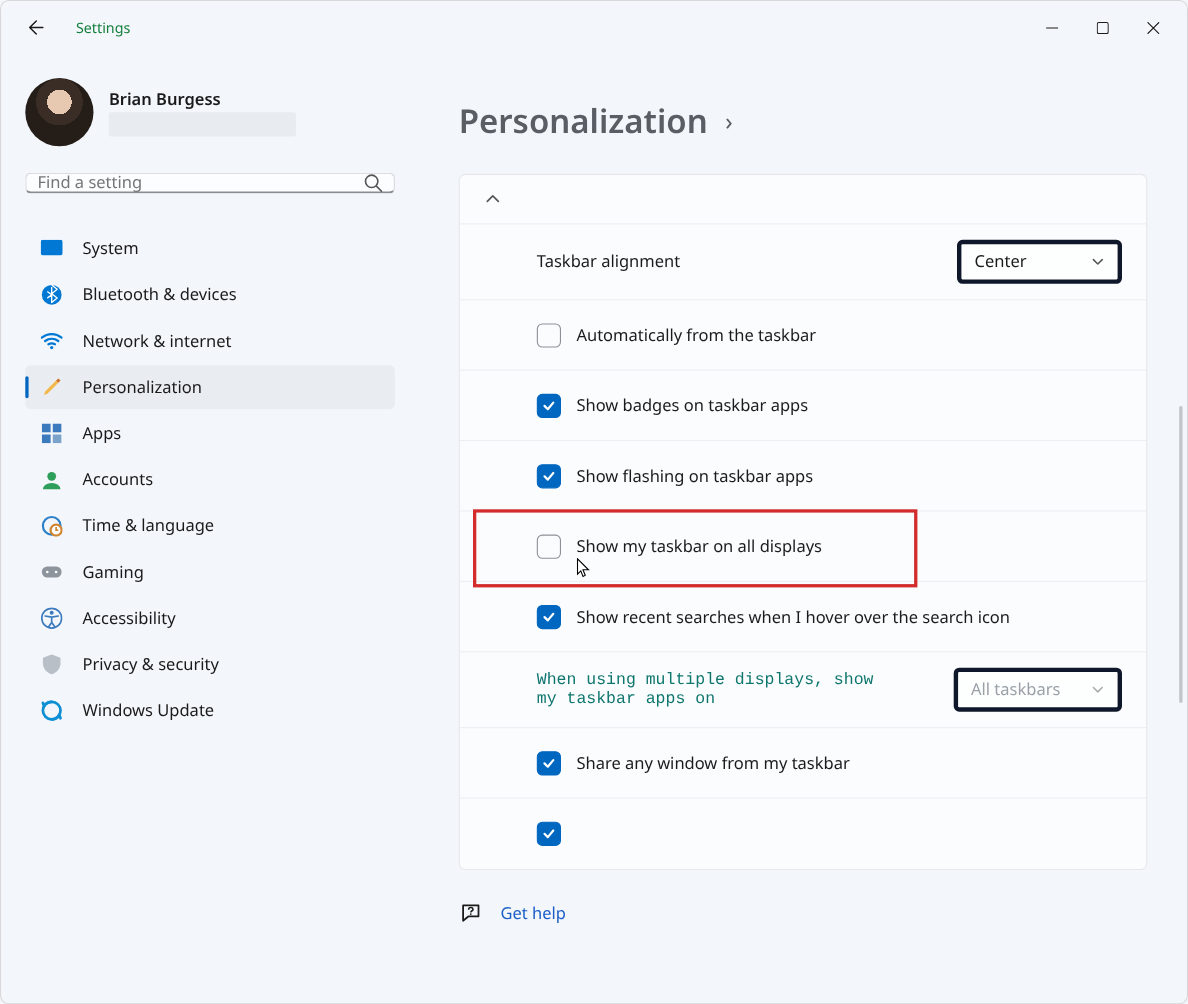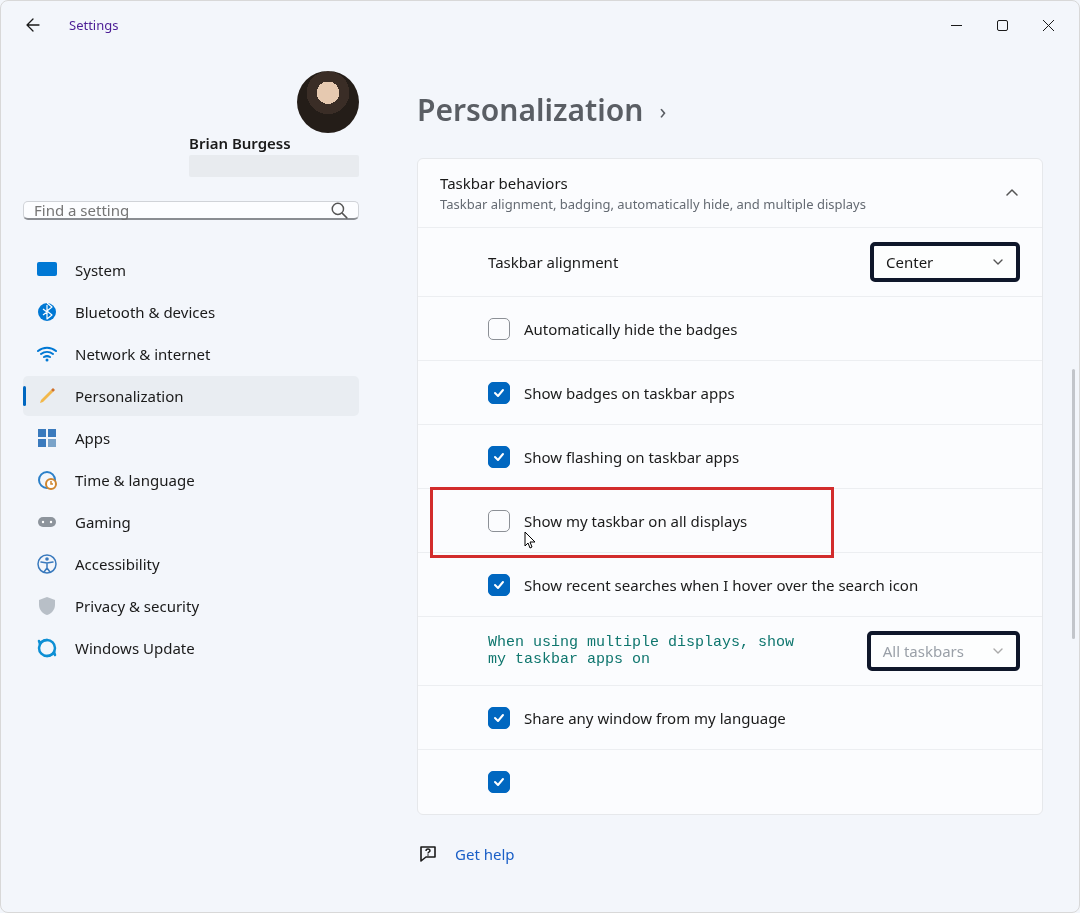--- a/index.html
+++ b/index.html
@@ -4,28 +4,28 @@
 <style>
 * { box-sizing: border-box; margin: 0; padding: 0; font-family: "Segoe UI", "Segoe UI Variable", system-ui, sans-serif; }
 html, body { width: 1080px; height: 913px; overflow: hidden; }
 body { background: #f3f6fb; color: #1a1a1a; }
 
 .window { width: 1080px; height: 913px; background: #f3f6fb; border: 1px solid #d8d8d8; border-radius: 8px; display: flex; flex-direction: column; }
 
 .titlebar { height: 48px; display: flex; align-items: center; padding: 0 8px; }
 .titlebar-left { display: flex; align-items: center; gap: 24px; padding-left: 12px; }
 .back-btn { width: 24px; height: 24px; display: flex; align-items: center; justify-content: center; cursor: pointer; }
-.app-title { font-size: 13px; color: #4c1d95; }
+.app-title { font-size: 13px; color: #15803d; }
 .titlebar-right { margin-left: auto; display: flex; }
 .win-btn { width: 46px; height: 32px; display: flex; align-items: center; justify-content: center; cursor: pointer; }
 
 .body-area { flex: 1; display: flex; overflow: hidden; }
 
 .sidebar { width: 380px; padding: 22px 22px 0 22px; display: flex; flex-direction: column; }
-.profile { display: flex; align-items: flex-end; margin-bottom: 24px; flex-direction: column; }
+.profile { display: flex; align-items: center; gap: 14px; margin-bottom: 24px; }
 .avatar { width: 62px; height: 62px; border-radius: 50%; background: radial-gradient(circle at 50% 35%, #e6c9b0 0 22%, #3a2d26 22% 42%, #241d18 42% 100%); }
 .profile-text { display: flex; flex-direction: column; }
 .profile-name { font-size: 15px; font-weight: 600; }
 .profile-sub { width: 170px; height: 22px; background: #e8ebef; border-radius: 2px; margin-top: 2px; }
 
 .search-box { display: flex; align-items: center; border: 1px solid #d0d3d8; border-bottom: 2px solid #8a8d92; border-radius: 5px; background: #fcfdff; padding: 0 10px; height: 19px; margin-bottom: 30px; }
 .search-input { flex: 1; border: none; outline: none; background: transparent; font-size: 15px; color: #555; }
 .search-icon { width: 18px; height: 18px; color: #555; }
 
 .nav { display: flex; flex-direction: column; gap: 2px; }
@@ -162,20 +162,29 @@
                 <rect width="8" height="8" fill="#3a7abd"></rect>
                 <rect x="10" width="8" height="8" fill="#3a7abd"></rect>
                 <rect y="10" width="8" height="8" fill="#3a7abd"></rect>
                 <rect x="10" y="10" width="8" height="8" fill="#7aa3c9"></rect>
               </svg>
             </span>
           <span>Apps</span>
         </div>
         <div class="nav-item">
           <span class="nav-icon">
+              <svg width="18" height="18" viewBox="0 0 18 18">
+                <circle cx="9" cy="6" r="4" fill="#2e9e5b"></circle>
+                <path d="M1 18a8 6 0 0116 0z" fill="#2e9e5b"></path>
+              </svg>
+            </span>
+          <span>Accounts</span>
+        </div>
+        <div class="nav-item">
+          <span class="nav-icon">
               <svg width="20" height="20">
                 <circle cx="10" cy="10" r="8" fill="none" stroke="#2c80c9" stroke-width="2"></circle>
                 <circle cx="14" cy="14" r="5" fill="#fff" stroke="#d0862e" stroke-width="2"></circle>
                 <path d="M14 11v3h2" stroke="#d0862e" stroke-width="1.5" fill="none"></path>
               </svg>
             </span>
           <span>Time &amp; language</span>
         </div>
         <div class="nav-item">
           <span class="nav-icon">
@@ -218,42 +227,38 @@
     </div>
 
     <div class="main">
       <div class="breadcrumb">
         <span class="bc-parent">Personalization</span>
         <span class="bc-sep">›</span>
       </div>
 
       <div class="panel">
         <div class="panel-header">
-          <div class="panel-header-text">
-            <div class="ph-title">Taskbar behaviors</div>
-            <div class="ph-sub">Taskbar alignment, badging, automatically hide, and multiple displays</div>
-          </div>
           <svg class="chevron" viewBox="0 0 16 16">
               <path d="M3 10l5-5 5 5" stroke="#555" stroke-width="1.5" fill="none" stroke-linecap="round" stroke-linejoin="round"></path>
             </svg>
         </div>
 
         <div class="row">
           <span class="row-label">Taskbar alignment</span>
           <div class="select">
             <span>Center</span>
             <svg width="12" height="12" viewBox="0 0 12 12">
                 <path d="M2 4l4 4 4-4" stroke="#555" stroke-width="1.4" fill="none" stroke-linecap="round" stroke-linejoin="round"></path>
               </svg>
           </div>
         </div>
 
         <div class="row">
           <div class="checkbox"></div>
-          <span class="row-label">Automatically hide the badges</span>
+          <span class="row-label">Automatically from the taskbar</span>
         </div>
 
         <div class="row">
           <div class="checkbox checked">
             <svg width="14" height="14" viewBox="0 0 14 14">
                 <path d="M3 7l3 3 5-6" stroke="#fff" stroke-width="2" fill="none" stroke-linecap="round" stroke-linejoin="round"></path>
               </svg>
           </div>
           <span class="row-label">Show badges on taskbar apps</span>
         </div>
@@ -294,21 +299,21 @@
               </svg>
           </div>
         </div>
 
         <div class="row">
           <div class="checkbox checked">
             <svg width="14" height="14" viewBox="0 0 14 14">
                 <path d="M3 7l3 3 5-6" stroke="#fff" stroke-width="2" fill="none" stroke-linecap="round" stroke-linejoin="round"></path>
               </svg>
           </div>
-          <span class="row-label">Share any window from my language</span>
+          <span class="row-label">Share any window from my taskbar</span>
         </div>
 
         <div class="row">
           <div class="checkbox checked">
             <svg width="14" height="14" viewBox="0 0 14 14">
                 <path d="M3 7l3 3 5-6" stroke="#fff" stroke-width="2" fill="none" stroke-linecap="round" stroke-linejoin="round"></path>
               </svg>
           </div>
         </div>
       </div>

